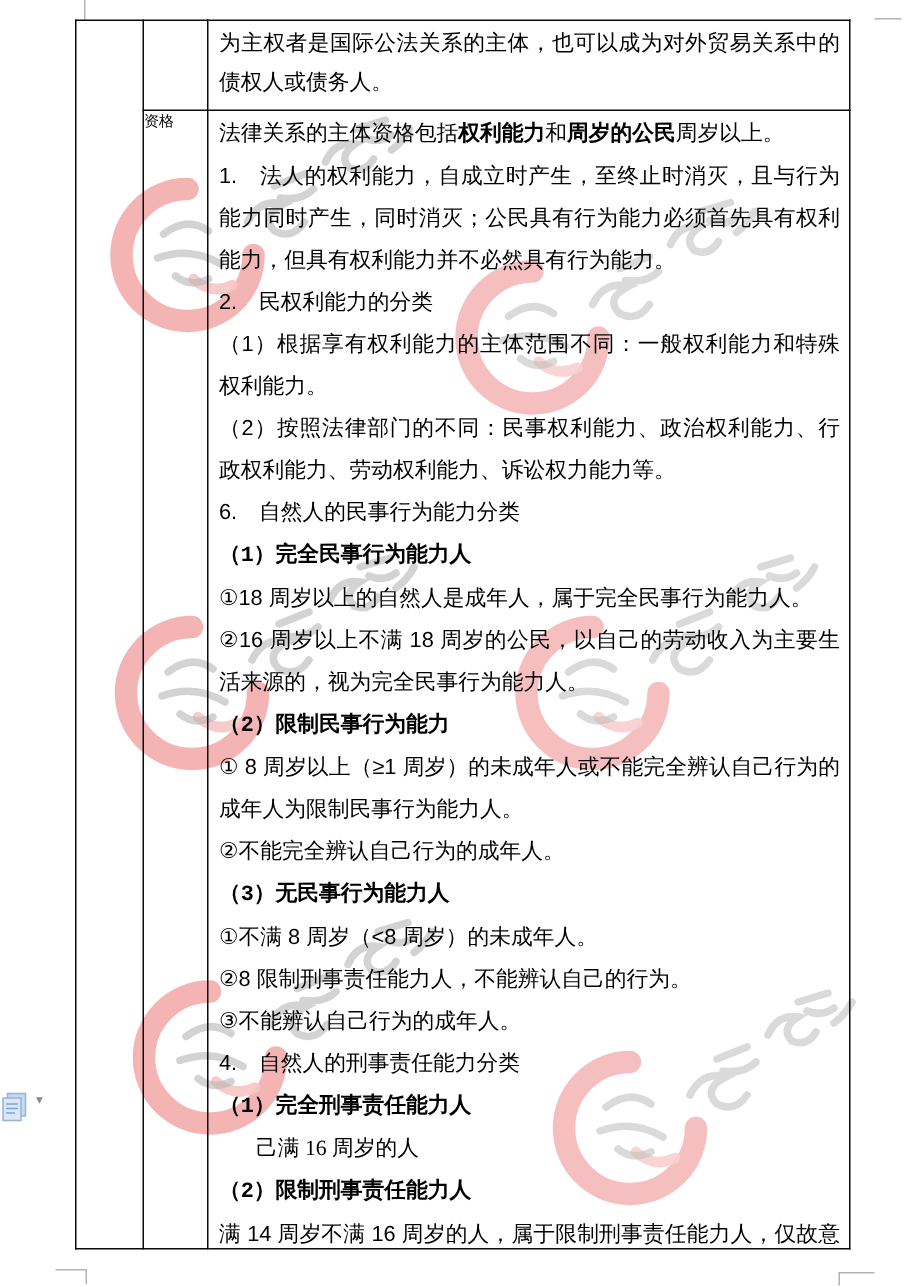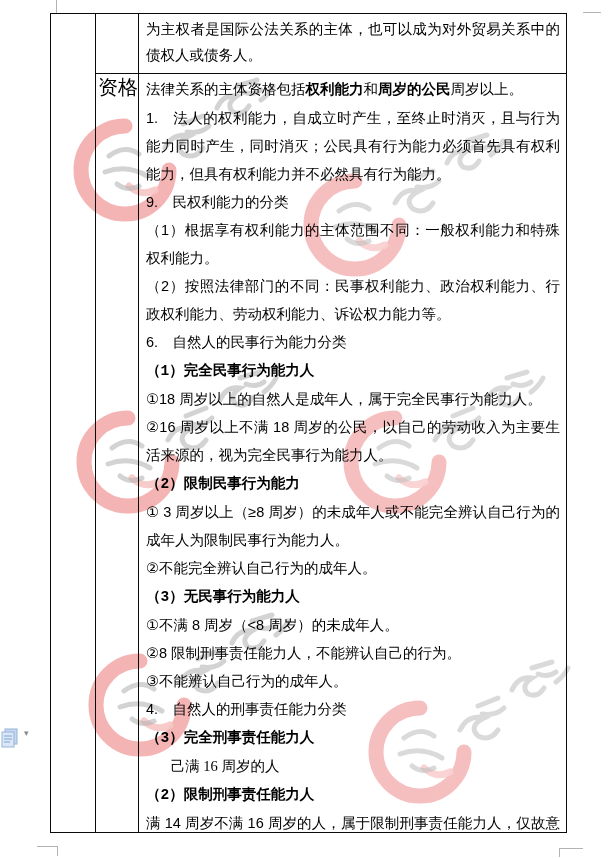--- a/index.html
+++ b/index.html
@@ -24,21 +24,21 @@
   .wm-b{left:295px;top:115px;opacity:.8;}
   .wm-c{left:68px;top:352px;opacity:.95;}
   .wm-d{left:335px;top:352px;opacity:.8;}
   .wm-e{left:80px;top:595px;opacity:.95;}
   .wm-f{left:360px;top:642px;opacity:.8;}
 
   
   table.doc{position:absolute;left:50px;top:13px;width:516px;table-layout:fixed;
             border-collapse:collapse;}
   table.doc td{border:1.5px solid #0a0a0a;vertical-align:top;padding:0;background:transparent;margin-left:47px;}
-  td.c2m{vertical-align:middle;text-align:right;font-size:20px;}
+  td.c2m{vertical-align:middle;text-align:left;font-size:10px;}
   .wrap-top{height:57px;overflow:hidden;padding:2px 6px 0 7px;}
   .wrap-main{height:757px;overflow:hidden;padding:1px 6px 0 7px;}
   .para{font-size:14.5px;line-height:26px;text-align:justify;}
   .wrap-main .para{line-height:28px;}
   .para .bold{font-weight:bold;font-family:Liberation Mono, monospace;}
   .para.indent{text-indent:1.7em;font-family:Liberation Serif, serif;}
 </style>
 </head>
 <body>
 
@@ -116,36 +116,36 @@
     </tr>
     <tr>
       <td class="c2m">
         <span>资格</span>
       </td>
       <td>
         <div class="wrap-main">
           <div>
                 <div class="para"><span>法律关系的主体资格包括</span><span class="bold">权利能力</span><span>和</span><span class="bold">周岁的公民</span><span>周岁以上。</span></div>
                 <div class="para"><span>1.　法人的权利能力，自成立时产生，至终止时消灭，且与行为能力同时产生，同时消灭；公民具有行为能力必须首先具有权利能力，但具有权利能力并不必然具有行为能力。</span></div>
-                <div class="para"><span>9.　民权利能力的分类</span></div>
+                <div class="para"><span>2.　民权利能力的分类</span></div>
                 <div class="para"><span>（1）根据享有权利能力的主体范围不同：一般权利能力和特殊权利能力。</span></div>
                 <div class="para"><span>（2）按照法律部门的不同：民事权利能力、政治权利能力、行政权利能力、劳动权利能力、诉讼权力能力等。</span></div>
                 <div class="para"><span>6.　自然人的民事行为能力分类</span></div>
                 <div class="para"><span class="bold">（1）完全民事行为能力人</span></div>
                 <div class="para"><span>①18 周岁以上的自然人是成年人，属于完全民事行为能力人。</span></div>
                 <div class="para"><span>②16 周岁以上不满 18 周岁的公民，以自己的劳动收入为主要生活来源的，视为完全民事行为能力人。</span></div>
                 <div class="para"><span class="bold">（2）限制民事行为能力</span></div>
-                <div class="para"><span>① 3 周岁以上（≥8 周岁）的未成年人或不能完全辨认自己行为的成年人为限制民事行为能力人。</span></div>
+                <div class="para"><span>① 8 周岁以上（≥1 周岁）的未成年人或不能完全辨认自己行为的成年人为限制民事行为能力人。</span></div>
                 <div class="para"><span>②不能完全辨认自己行为的成年人。</span></div>
                 <div class="para"><span class="bold">（3）无民事行为能力人</span></div>
                 <div class="para"><span>①不满 8 周岁（&lt;8 周岁）的未成年人。</span></div>
                 <div class="para"><span>②8 限制刑事责任能力人，不能辨认自己的行为。</span></div>
                 <div class="para"><span>③不能辨认自己行为的成年人。</span></div>
                 <div class="para"><span>4.　自然人的刑事责任能力分类</span></div>
-                <div class="para"><span class="bold">（3）完全刑事责任能力人</span></div>
+                <div class="para"><span class="bold">（1）完全刑事责任能力人</span></div>
                 <div class="para indent"><span>己满 16 周岁的人</span></div>
                 <div class="para"><span class="bold">（2）限制刑事责任能力人</span></div>
                 <div class="para"><span>满 14 周岁不满 16 周岁的人，属于限制刑事责任能力人，仅故意杀</span></div>
               </div>
         </div>
       </td>
     </tr>
   </tbody>
     </table>
 

